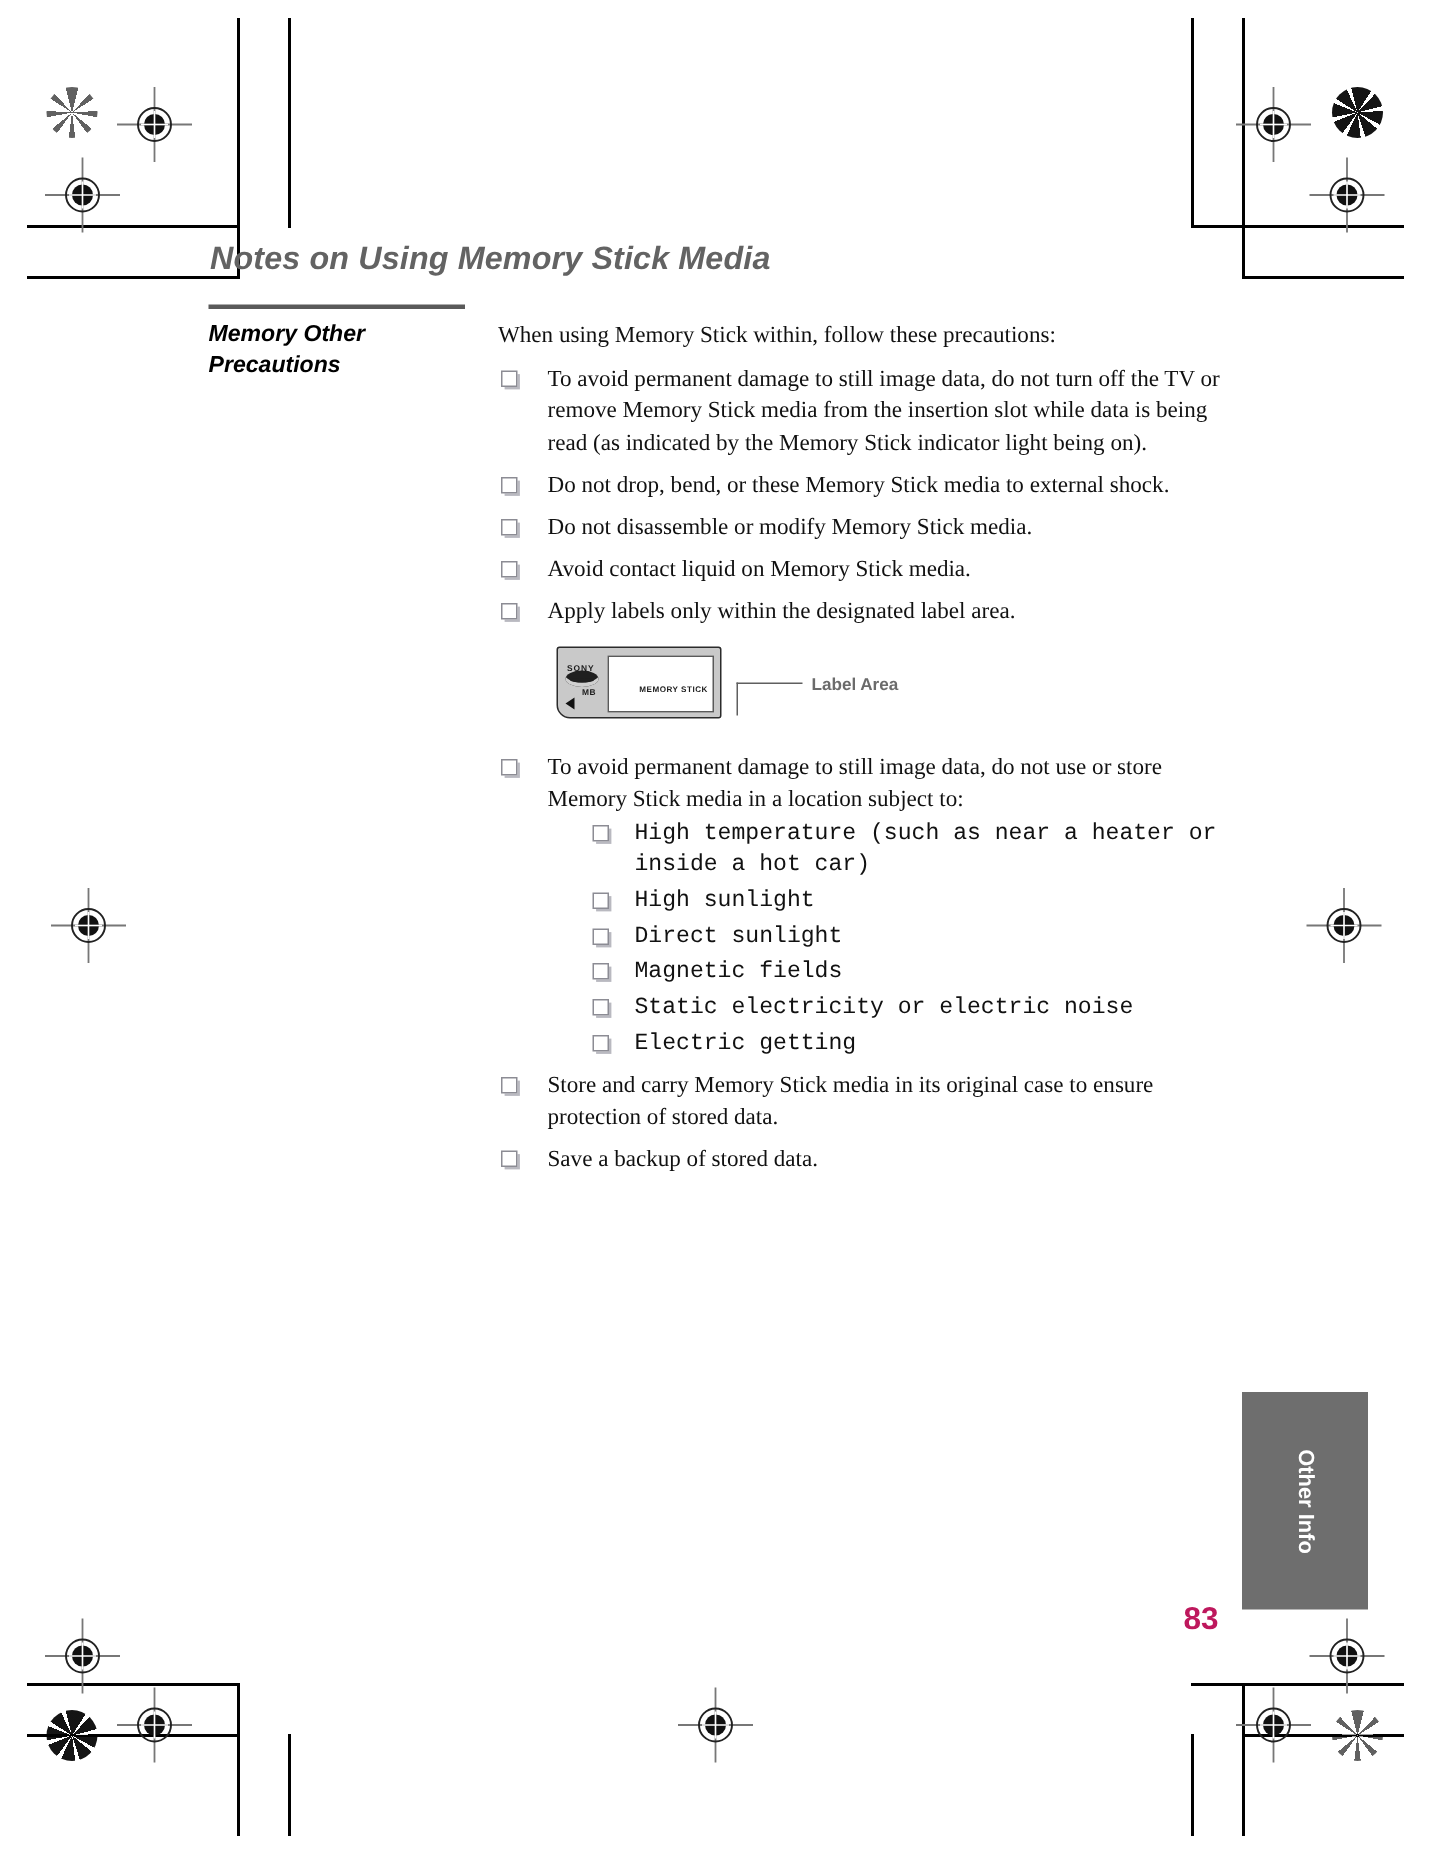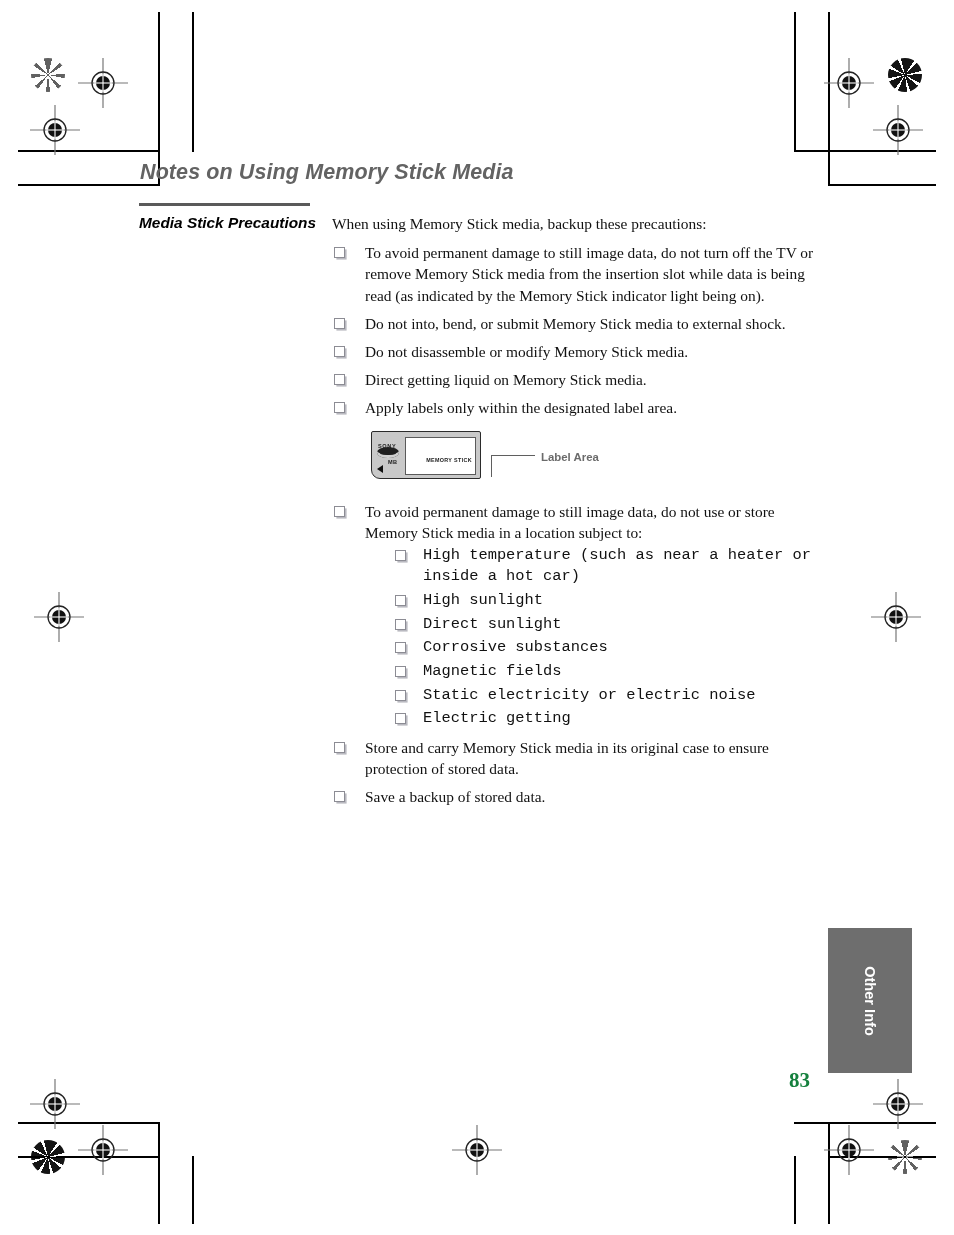--- a/index.html
+++ b/index.html
@@ -229,24 +229,24 @@
     white-space: nowrap;
     font-family: "Liberation Sans", "DejaVu Sans", sans-serif;
     font-weight: bold;
     font-size: 14.6px;
     color: #ffffff;
   }
   .folio {
     position: absolute;
     left: 789px;
     top: 1068px;
-    font-family: Liberation Serif, serif;
+    font-family: Liberation Sans, sans-serif;
     font-weight: bold;
     font-size: 21px;
-    color: #15803d;
+    color: #be185d;
   }
 </style>
 </head>
 <body>
 
 <div class="printmarks">
 
   <div class="cropline" style="left:18px;  top:150px; width:142px; height:1.6px;"></div>
   <div class="cropline" style="left:18px;  top:184px; width:142px; height:1.6px;"></div>
   <div class="cropline" style="left:158px; top:12px;  width:1.6px; height:174px;"></div>
@@ -380,42 +380,42 @@
       <circle cx="27" cy="27" r="7" fill="#111"></circle>
       <line x1="27" y1="18" x2="27" y2="36" stroke="#fff" stroke-width="1.1"></line>
       <line x1="18" y1="27" x2="36" y2="27" stroke="#fff" stroke-width="1.1"></line>
     </svg>
   </div>
 </div>
 
 <h1 class="page-title">Notes on Using Memory Stick Media</h1>
 
 <div class="side-rule"></div>
-<div class="side-heading">Media Stick Precautions</div>
+<div class="side-heading">Memory Other Precautions</div>
 
 <div class="content">
 
-  <p class="intro">When using Memory Stick media, backup these precautions:</p>
+  <p class="intro">When using Memory Stick within, follow these precautions:</p>
 
   <ul class="blist">
     <li>
       <span class="bullet-box"></span>
       <span>To avoid permanent damage to still image data, do not turn off the TV or remove Memory Stick media from the insertion slot while data is being read (as indicated by the Memory Stick indicator light being on).</span>
     </li>
     <li>
       <span class="bullet-box"></span>
-      <span>Do not into, bend, or submit Memory Stick media to external shock.</span>
+      <span>Do not drop, bend, or these Memory Stick media to external shock.</span>
     </li>
     <li>
       <span class="bullet-box"></span>
       <span>Do not disassemble or modify Memory Stick media.</span>
     </li>
     <li>
       <span class="bullet-box"></span>
-      <span>Direct getting liquid on Memory Stick media.</span>
+      <span>Avoid contact liquid on Memory Stick media.</span>
     </li>
     <li>
       <span class="bullet-box"></span>
       <span>Apply labels only within the designated label area.</span>
     </li>
   </ul>
 
   <div class="figure">
     <div class="ms-card">
       <span class="ms-sony">SONY</span>
@@ -444,24 +444,20 @@
         <li>
           <span class="bullet-box"></span>
           <span>High sunlight</span>
         </li>
         <li>
           <span class="bullet-box"></span>
           <span>Direct sunlight</span>
         </li>
         <li>
           <span class="bullet-box"></span>
-          <span>Corrosive substances</span>
-        </li>
-        <li>
-          <span class="bullet-box"></span>
           <span>Magnetic fields</span>
         </li>
         <li>
           <span class="bullet-box"></span>
           <span>Static electricity or electric noise</span>
         </li>
         <li>
           <span class="bullet-box"></span>
           <span>Electric getting</span>
         </li>

